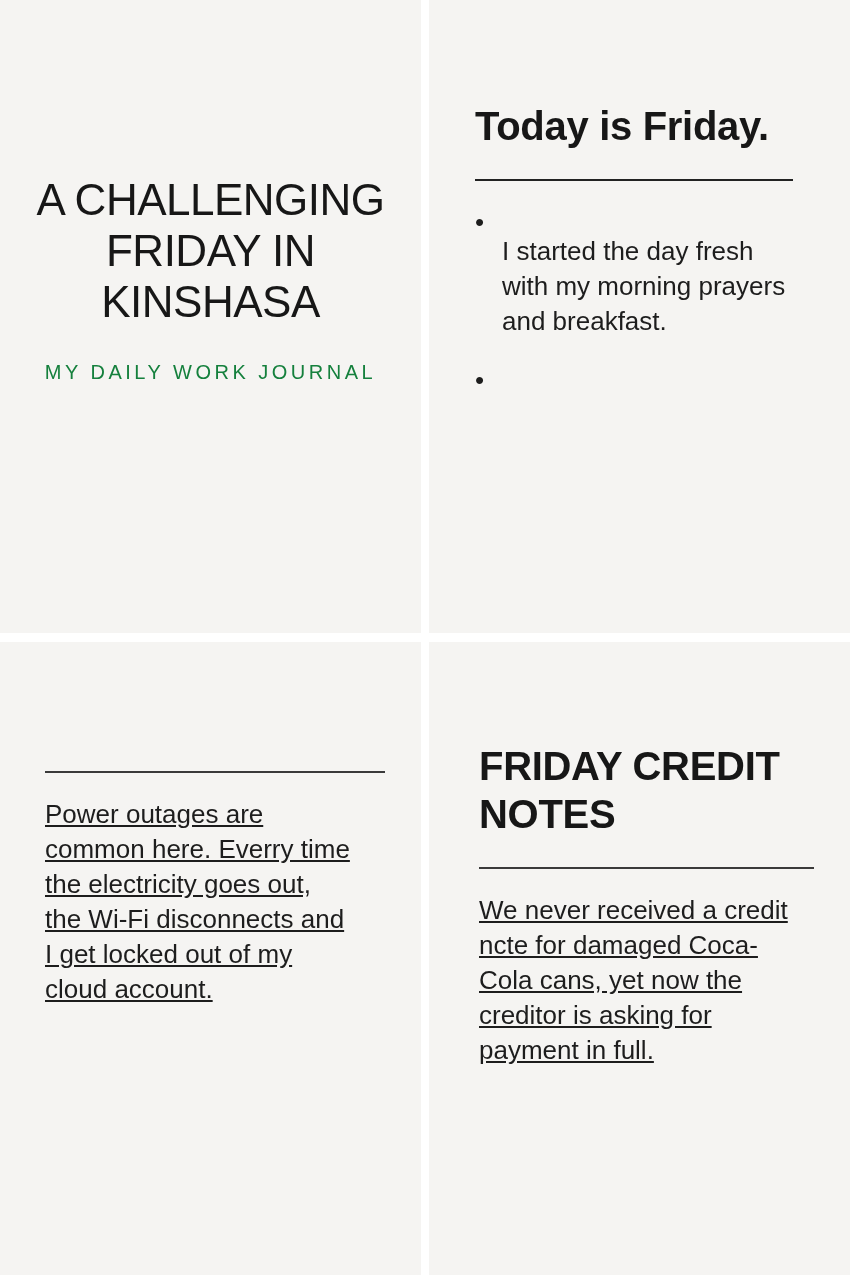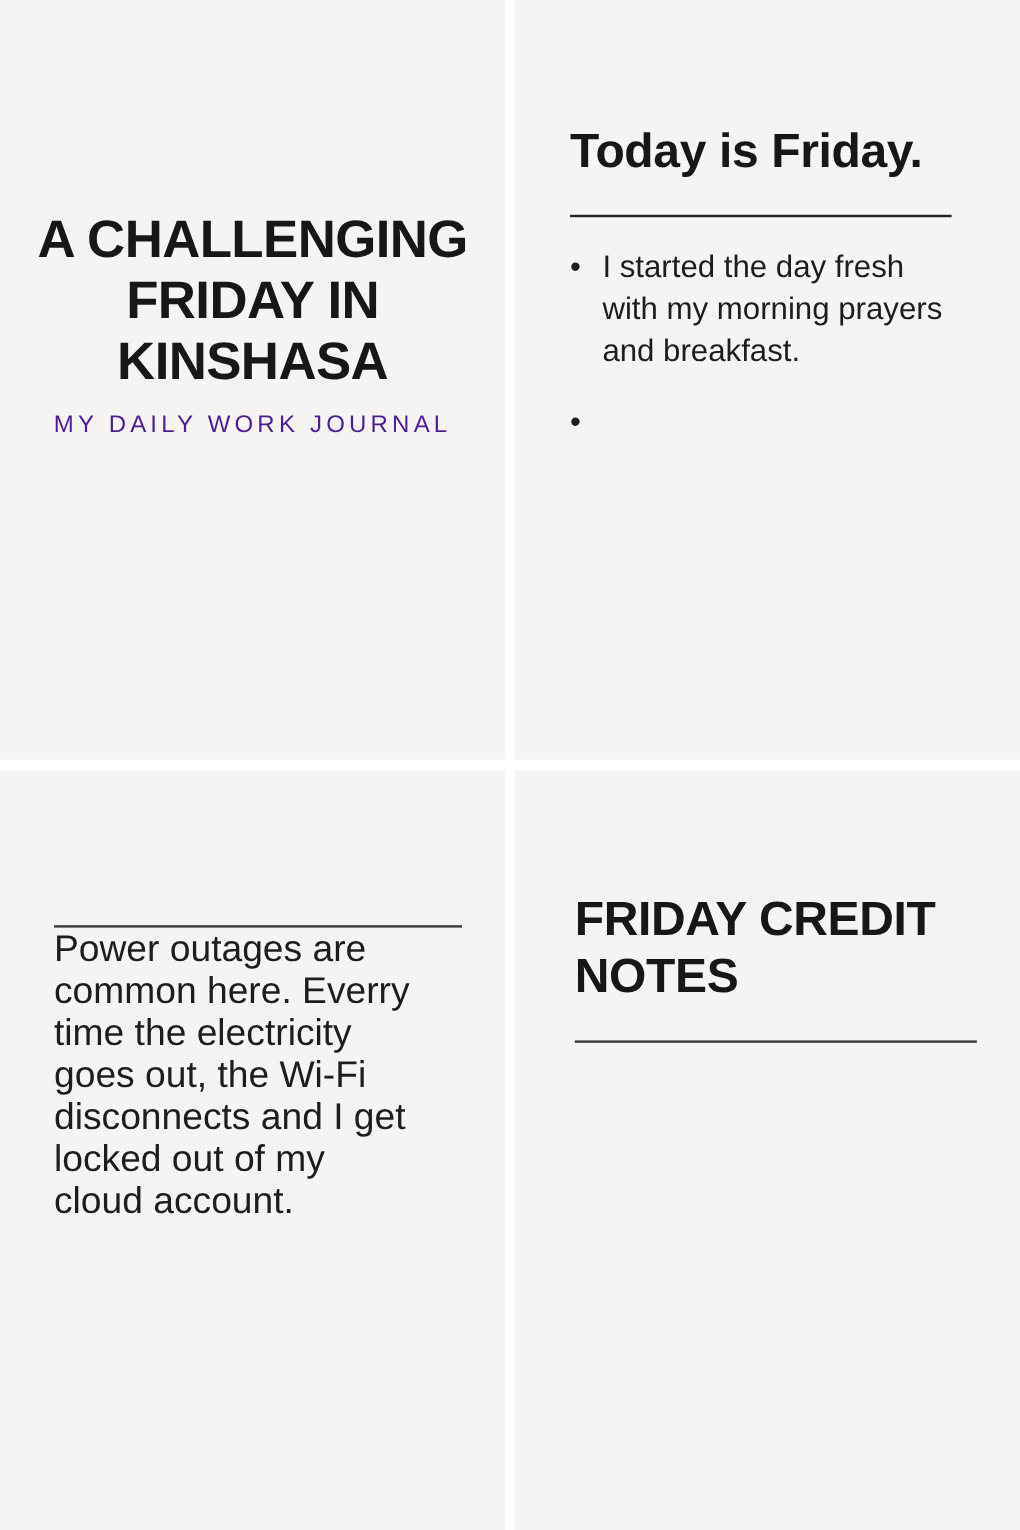--- a/index.html
+++ b/index.html
@@ -25,62 +25,64 @@
   }
   .card{
     background:var(--card-bg);
     overflow:hidden;
   }
   
   .card-intro{text-align:center;}
   .cover-title{
     margin:174px auto 0;
     max-width:378px;
-    font-size:44px;line-height:51px;font-weight:700;
+    font-size:44px;line-height:51px;font-weight:400;
     color:var(--heading);
     letter-spacing:-0.5px;
   }
   .cover-subtitle{
-    margin-top:14px;
+    margin-top:32px;
     font-size:20px;line-height:26px;font-weight:400;
     letter-spacing:3.5px;
-    color:#4c1d95;
+    color:#15803d;
   }
   
   .slide-heading{
     font-size:40px;line-height:48px;font-weight:700;
     color:var(--heading);
     letter-spacing:-0.3px;
   }
   .rule{
     height:2px;background:var(--rule);
     margin-top:29px;width:100%;
   }
   .rule.thin{height:1.5px;background:#3a3a3a;}
   .body-text{
-    font-size:31px;line-height:35px;
+    margin-top:24px;
+    font-size:26px;line-height:35px;
     color:var(--body);
+    text-decoration:underline;
   }
   
   .card-today{padding:102px 57px 0 46px;}
   .bullet-list{
     list-style:none;
     margin-top:24px;
   }
   .bullet-list li{
     display:flex;
     font-size:26px;line-height:35px;
     color:var(--body);
   }
   .bullet-list li + li{margin-top:24px;}
   .bullet-dot{
     width:27px;flex:0 0 27px;
     font-size:26px;line-height:35px;
   }
-  .bullet-text{max-width:292px;}
+  .bullet-text{max-width:292px;margin-top:29px;}
   
   .card-electricity{padding:100px 36px 0 45px;}
   .card-electricity .body-text{max-width:305px;}
   
   .card-credit{padding:100px 36px 0 50px;}
   .card-credit .slide-heading{max-width:310px;}
   .card-credit .body-text{max-width:312px;}
 </style>
 </head>
 <body>
@@ -107,15 +109,16 @@
   </section>
 
   <section class="card card-electricity">
     <div class="rule thin"></div>
     <p class="body-text">Power outages are common here. Everry time the electricity goes out, the Wi-Fi disconnects and I get locked out of my cloud account.</p>
   </section>
 
   <section class="card card-credit">
     <h2 class="slide-heading">FRIDAY CREDIT NOTES</h2>
     <div class="rule thin"></div>
+    <p class="body-text">We never received a credit ncte for damaged Coca-Cola cans, yet now the creditor is asking for payment in full.</p>
   </section>
 
 </div>
 
 </body></html>

